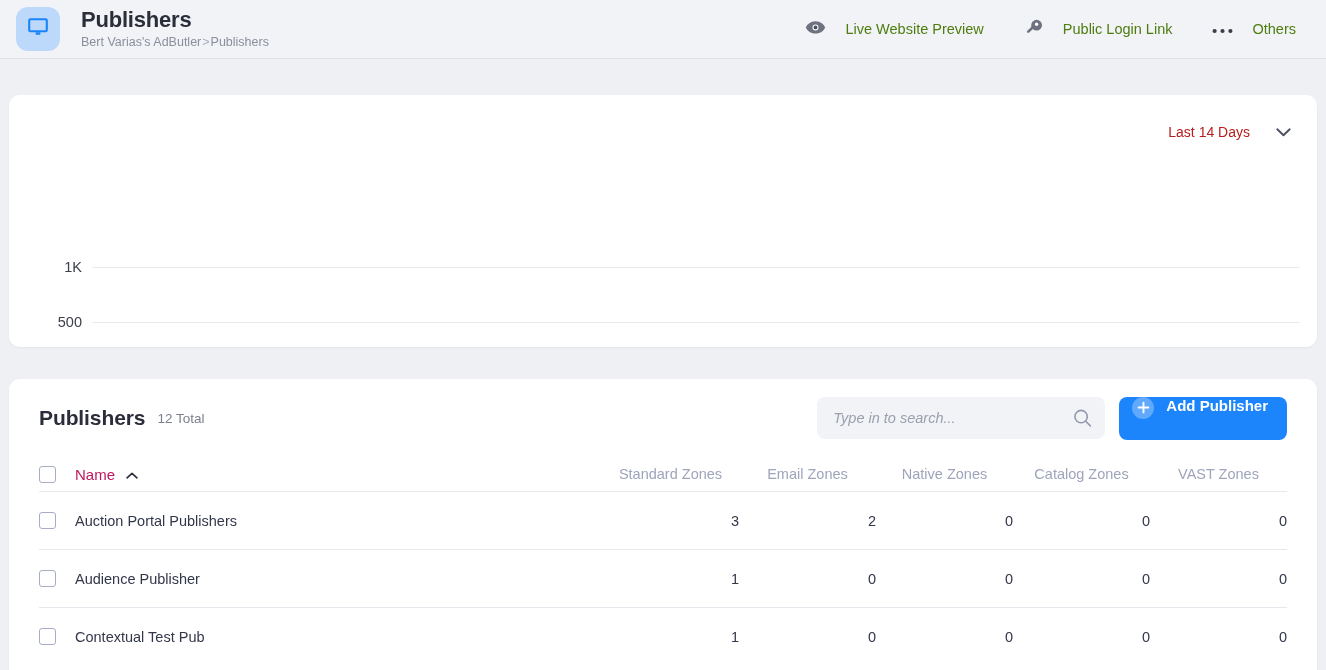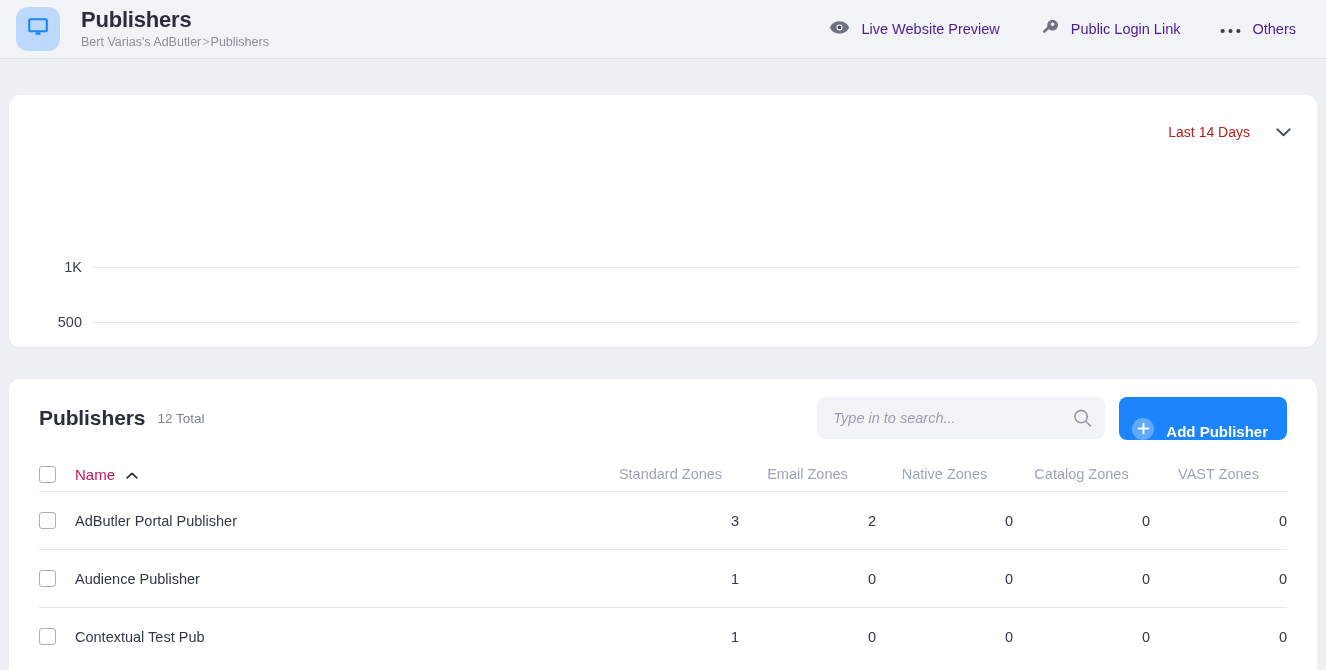--- a/index.html
+++ b/index.html
@@ -61,23 +61,23 @@
 
   .header-actions {
     margin-left: auto;
     display: flex;
     align-items: center;
     gap: 0;
   }
   .header-action {
     display: flex;
     align-items: center;
-    gap: 11px;
-    font-size: 14.5px;
-    color: #4c1d95;
+    gap: 19px;
+    font-size: 14.5px;
+    color: #4d7c0f;
     padding: 0 20px;
     cursor: pointer;
     white-space: nowrap;
   }
   .header-action:last-child { padding-right: 0; }
 
   
   .page {
     padding: 0 9px;
     box-sizing: border-box;
@@ -186,21 +186,21 @@
     margin-left: 14px;
     height: 43px;
     border: none;
     border-radius: 8px;
     background: #1c85fb;
     color: #ffffff;
     font-size: 15px;
     font-weight: bold;
     font-family: "Liberation Sans", sans-serif;
     display: flex;
-    align-items: flex-end;
+    align-items: flex-start;
     gap: 12px;
     padding: 0 19px 0 13px;
     cursor: pointer;
     white-space: nowrap;
   }
   .plus-circle {
     width: 22px;
     height: 22px;
     border-radius: 50%;
     background: rgba(255,255,255,0.30);
@@ -403,21 +403,21 @@
           <th class="hdr-num">Native Zones</th>
           <th class="hdr-num">Catalog Zones</th>
           <th class="hdr-num">VAST Zones</th>
         </tr>
       </thead>
       <tbody id="table-body">
           <tr class="body-row">
             <td>
               <div class="cbox"></div>
             </td>
-            <td class="cell-name">AdButler Portal Publisher</td>
+            <td class="cell-name">Auction Portal Publishers</td>
             <td class="cell-num">3</td>
             <td class="cell-num">2</td>
             <td class="cell-num">0</td>
             <td class="cell-num">0</td>
             <td class="cell-num">0</td>
           </tr>
           <tr class="body-row">
             <td>
               <div class="cbox"></div>
             </td>

